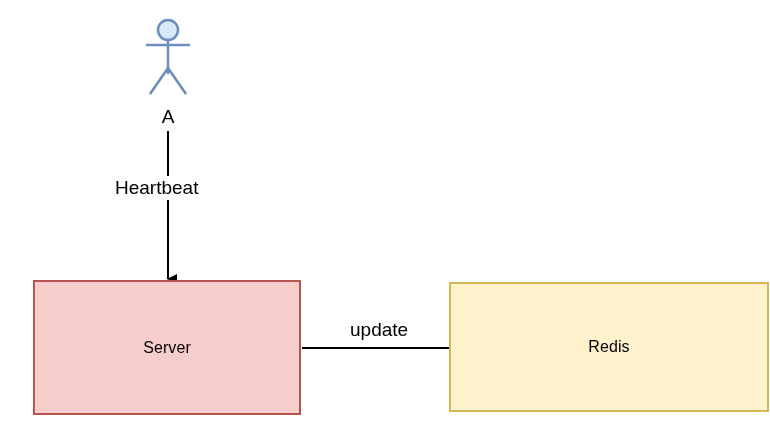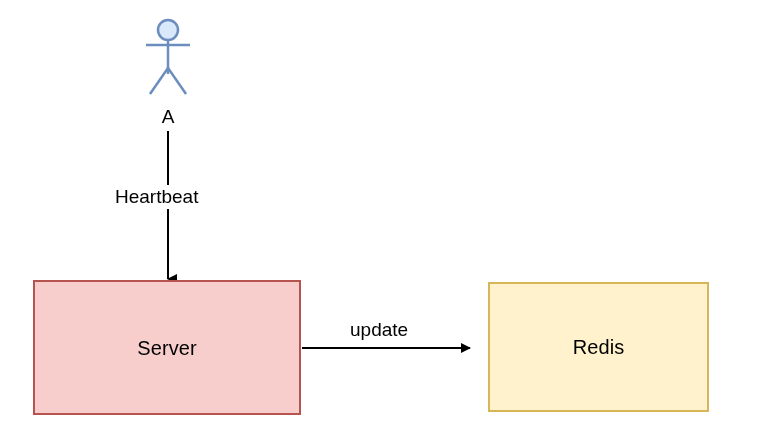--- a/index.html
+++ b/index.html
@@ -19,39 +19,39 @@
     overflow: hidden;
   }
   .node {
     position: absolute;
     box-sizing: border-box;
     display: flex;
     align-items: center;
     justify-content: center;
   }
   .node-label {
-    font-size: 20px;
+    font-size: 16px;
     color: #000000;
     line-height: 1.1;
     text-align: left;
     white-space: nowrap;
     letter-spacing: 0.1px;
   }
   #server-node {
     left: 33px;
     top: 280px;
     width: 268px;
     height: 135px;
     background: #f8cecc;
     border: 2px solid #b85450;
   }
   #redis-node {
-    left: 488px;
+    left: 449px;
     top: 282px;
-    width: 221px;
+    width: 320px;
     height: 130px;
     background: #fff2cc;
     border: 2px solid #d6b656;
   }
   #actor-node {
     position: absolute;
     left: 138px;
     top: 12px;
     width: 60px;
     height: 90px;
@@ -78,21 +78,21 @@
     position: absolute;
     background: #ffffff;
     font-size: 19px;
     color: #000000;
     white-space: nowrap;
     padding: 1px 3px;
     line-height: 1.15;
   }
   #heartbeat-label {
     left: 112px;
-    top: 185px;
+    top: 176px;
     text-align: center;
   }
   #update-label {
     left: 347px;
     top: 318px;
   }
 </style>
 </head>
 <body>
 

